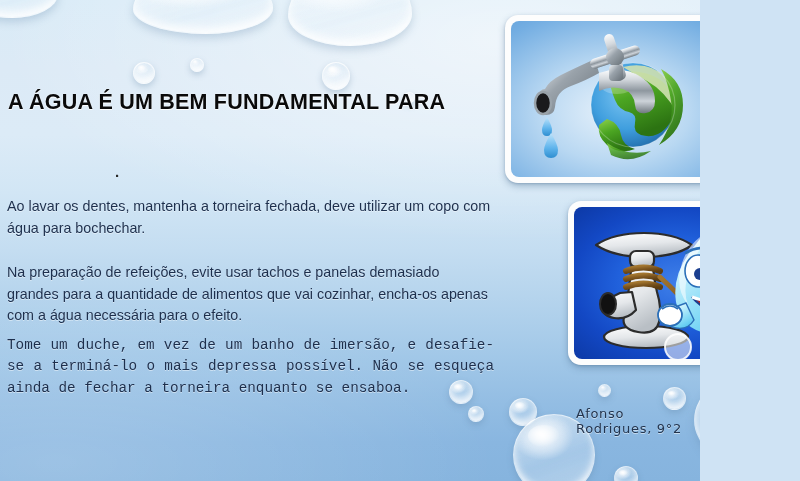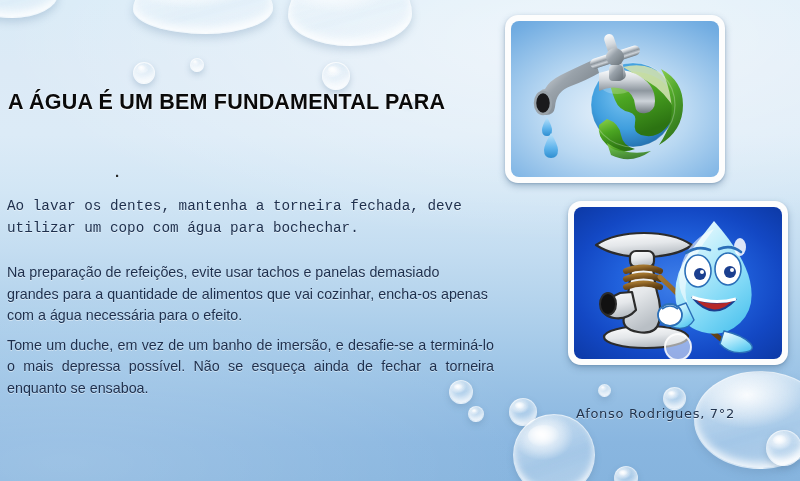--- a/index.html
+++ b/index.html
@@ -2,21 +2,21 @@
 <html><head>
 <meta charset="utf-8">
 <style>
   html,body{margin:0;padding:0;}
   body{
     width:800px;height:481px;overflow:hidden;
     font-family:"Liberation Sans", sans-serif;
     background:#cfe3f4;
   }
   .slide{
-    position:relative;width:800px;height:481px;overflow:hidden;
+    position:relative;width:700px;height:481px;overflow:hidden;
     background:
       linear-gradient(180deg,
         #d9ebf7 0%,
         #dceaf6 14%,
         #dcebf7 28%,
         #d2e6f5 40%,
         #c4ddf1 52%,
         #b2d2ec 64%,
         #a2c8e8 74%,
         #93bde3 84%,
@@ -70,22 +70,22 @@
     position:absolute;left:115px;top:163px;
     font-size:15px;font-weight:bold;color:#2a2a2a;
   }
   
   .body-wrap{position:absolute;left:7px;top:196px;width:487px;}
   .para{
     color:#1d2f4d;font-size:14.3px;line-height:21.5px;
     margin:0 0 23px 0;
     text-shadow:0 1px 0 rgba(255,255,255,.45);
   }
-  .para.p3{text-align:justify;margin-bottom:0;}
-  .para.p1{font-family:Liberation Mono, monospace;}
+  .para.p3{text-align:justify;margin-bottom:0;font-family:Liberation Mono, monospace;}
+  .para.p1{}
   .para.p2{margin-bottom:8px;}
   
   .pic{
     position:absolute;background:#fdfdfd;border-radius:13px;
     padding:6px;
     box-shadow:0 3px 7px rgba(80,115,150,.45), 0 1px 2px rgba(80,115,150,.3);
   }
   .pic .inner{width:100%;height:100%;border-radius:8px;overflow:hidden;position:relative;}
   #pic-faucet-globe{left:505px;top:15px;width:208px;height:156px;}
   #pic-faucet-globe .inner{
@@ -272,15 +272,15 @@
           <path d="M88 102 q8 -6 16 0" fill="none" stroke="#2b6fb8" stroke-width="1.6"></path>
 
           <path d="M150 124 q18 4 26 12 q6 7 -4 9 q-16 3 -26 -8z" fill="url(#dropBody)" stroke="#2b6fb8" stroke-width="1.4"></path>
         </g>
 
         <circle cx="104" cy="140" r="13" fill="rgba(255,255,255,.55)" stroke="rgba(255,255,255,.85)" stroke-width="2"></circle>
       </svg>
     </div>
   </div>
 
-  <div class="signature">Afonso Rodrigues, 7°2</div>
+  <div class="signature">Afonso Rodrigues, 9°2</div>
 
 </div>
 
 </body></html>

